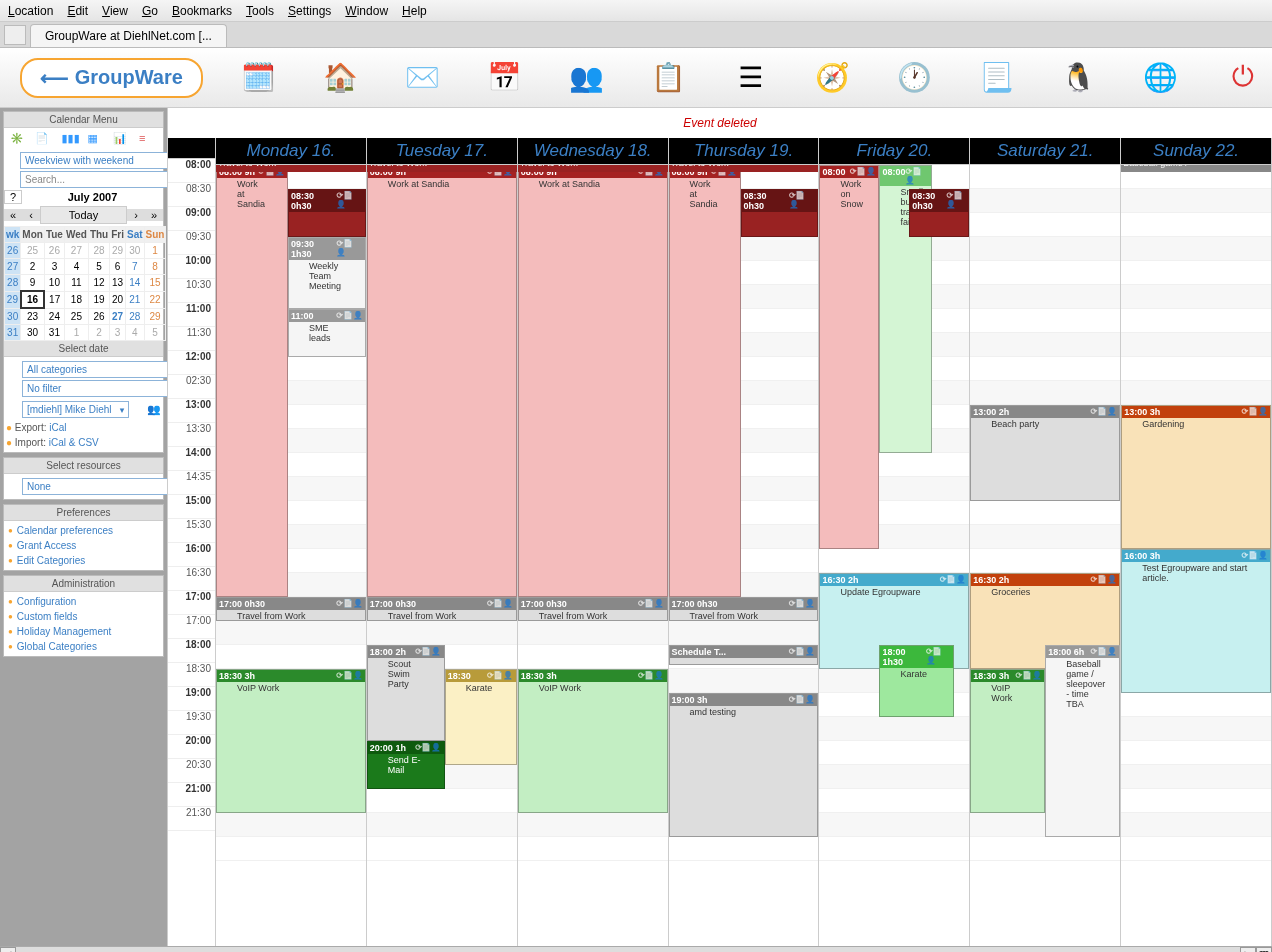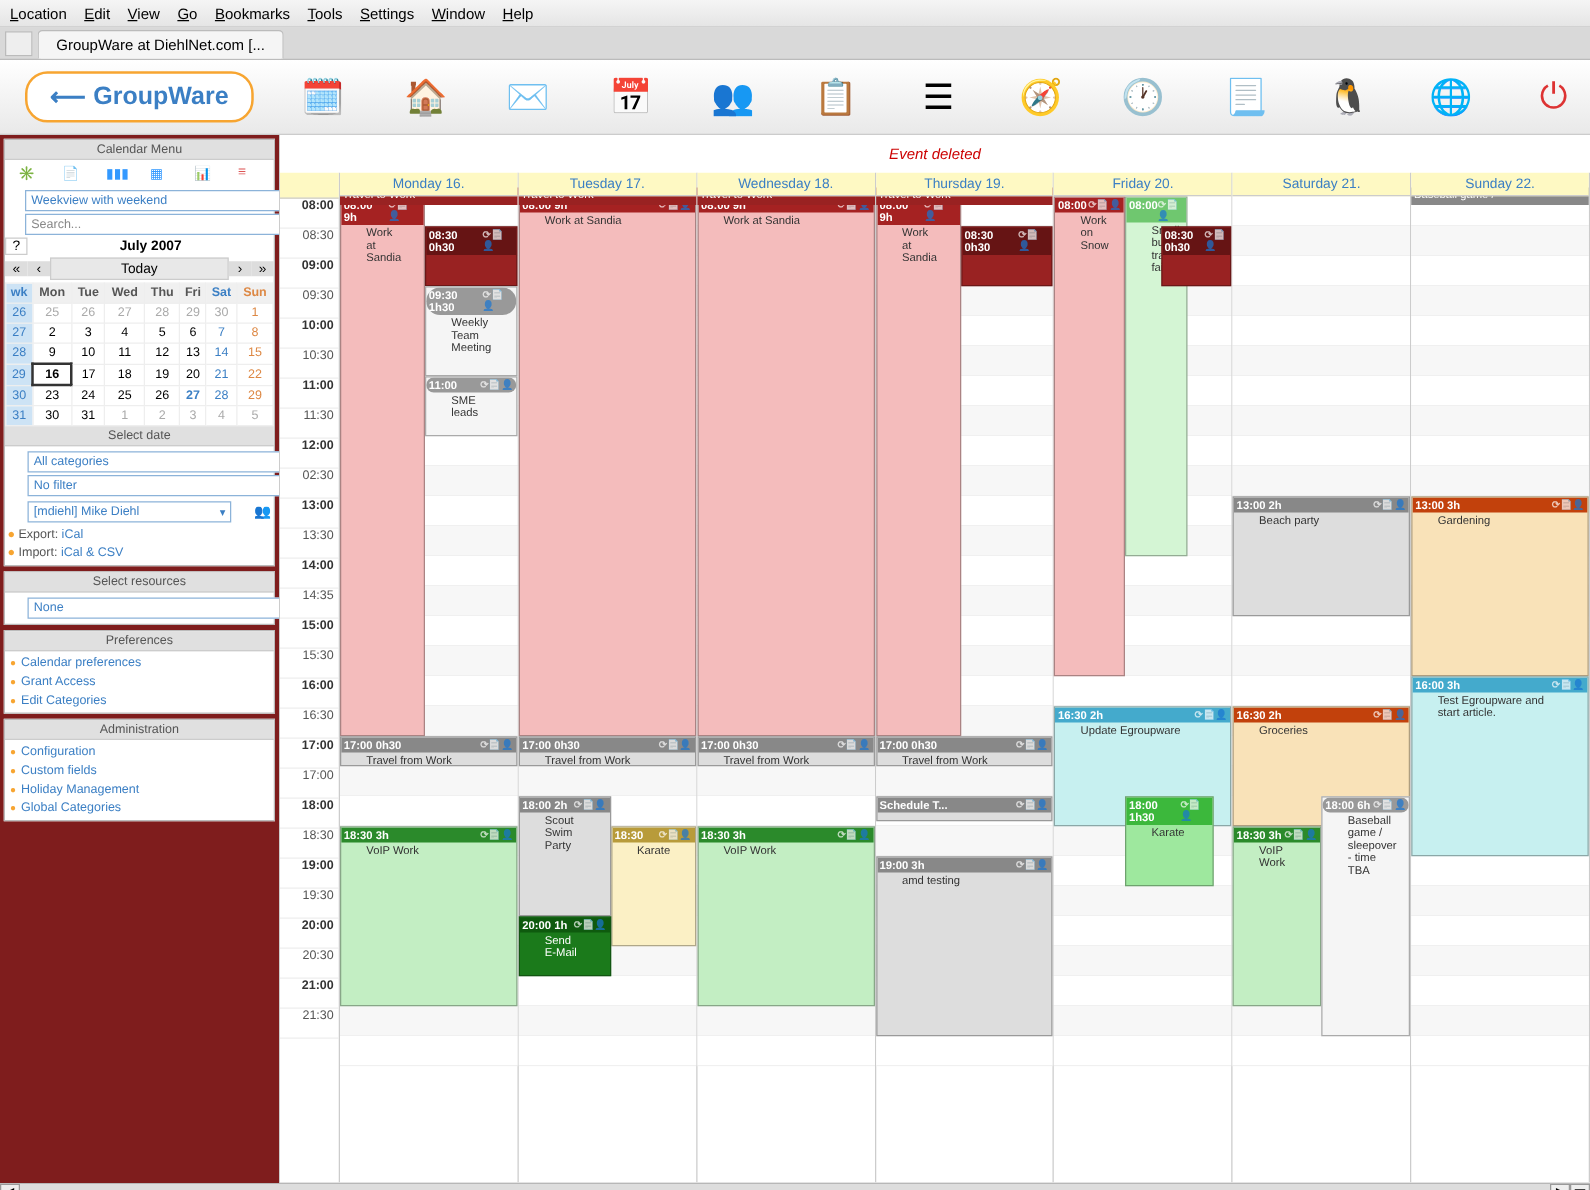--- a/index.html
+++ b/index.html
@@ -8,21 +8,21 @@
 .menubar span { cursor: pointer; }
 .menubar span u { text-decoration: underline; }
 .tab-bar { background: #d9d9d9; height: 26px; display: flex; align-items: flex-end; padding: 0 4px; border-bottom: 1px solid #bbb; }
 .tab-spacer-btn { width: 22px; height: 20px; background: #eee; border: 1px solid #bbb; margin-right: 4px; margin-bottom: 2px; }
 .tab { background: #f5f5f5; border: 1px solid #bbb; border-bottom: none; padding: 4px 14px; border-radius: 4px 4px 0 0; font-size: 12px; }
 .apptoolbar { background: linear-gradient(#fff,#e9e9e9); height: 60px; display: flex; align-items: center; padding: 0 20px; border-bottom: 1px solid #ccc; }
 .logo { background: #fff; border: 2px solid #f7a531; border-radius: 18px; padding: 6px 18px; font-size: 20px; color: #3b7fc4; font-weight: bold; display: flex; align-items: center; gap: 6px; margin-right: 40px; }
 .toolbar-icons { display: flex; gap: 50px; align-items: center; flex: 1; }
 .tool-icon { width: 32px; height: 32px; display: flex; align-items: center; justify-content: center; font-size: 28px; cursor: pointer; }
 .main-layout { display: flex; height: 838px; }
-.sidebar { width: 224px; background: #7f1d1d; border-right: 1px solid #ccc; overflow-y: auto; padding: 3px; }
+.sidebar { width: 168px; background: #a3a3a3; border-right: 1px solid #ccc; overflow-y: auto; padding: 3px; }
 .side-panel { border: 1px solid #bbb; background: #fff; margin-bottom: 4px; }
 .side-panel-header { background: #e0e0e0; text-align: center; font-size: 10px; padding: 2px; color: #555; border-bottom: 1px solid #ccc; }
 .side-icons { display: flex; gap: 4px; padding: 4px; justify-content: space-around; }
 .side-icons span { width: 18px; height: 14px; display: inline-block; cursor: pointer; }
 .side-select { width: 100%; border: 1px solid #8cb3d9; background: #fff; padding: 2px 4px; color: #3b7fc4; font-size: 10px; margin: 2px 16px; display: flex; justify-content: space-between; align-items: center; }
 .side-select::after { content: "▾"; color: #3b7fc4; font-size: 9px; }
 .month-nav { display: flex; align-items: center; font-size: 11px; }
 .month-nav .q { width: 18px; text-align: center; border: 1px solid #ccc; }
 .month-nav .title { flex: 1; text-align: center; font-weight: bold; }
 .month-nav .arr { width: 18px; text-align: center; background: #ddd; cursor: pointer; }
@@ -41,21 +41,21 @@
 .side-link .bullet { color: #f7a531; font-size: 8px; }
 .side-text { font-size: 10px; color: #555; padding: 2px 0; }
 .content { flex: 1; background: #fff; overflow: hidden; display: flex; flex-direction: column; }
 .content-header { background: #e4e4e4; text-align: center; padding: 4px; font-weight: bold; font-size: 13px; color: #444; border-bottom: 1px solid #ccc; }
 .event-deleted { text-align: center; color: #c00; font-style: italic; padding: 8px; font-size: 12px; }
 .week-grid { flex: 1; display: flex; overflow: auto; position: relative; }
 .time-col { width: 48px; border-right: 1px solid #ccc; }
 .time-slot { height: 24px; font-size: 10px; text-align: right; padding-right: 4px; color: #555; border-bottom: 1px solid #eee; }
 .time-slot.hr { font-weight: bold; color: #333; }
 .day-col { flex: 1; border-right: 1px solid #ccc; position: relative; min-width: 130px; }
-.day-header { background: #fef9c3; text-align: center; padding: 3px; font-size: 11px; color: #3b7fc4; border-bottom: 1px solid #ccc; position: sticky; top: 0; z-index: 5; }
+.day-header { background: #000000; text-align: center; padding: 3px; font-size: 17px; color: #3b7fc4; border-bottom: 1px solid #ccc; position: sticky; top: 0; z-index: 5; font-style: italic; }
 .day-body { position: relative; height: 696px; background: repeating-linear-gradient(#fff 0, #fff 23px, #f0f0f0 23px, #f0f0f0 24px, #f7f7f7 24px, #f7f7f7 47px, #f0f0f0 47px, #f0f0f0 48px); }
 .event { position: absolute; font-size: 9px; border: 1px solid rgba(0,0,0,0.3); overflow: hidden; }
 .event-header { background: rgba(0,0,0,0.15); color: #fff; font-weight: bold; padding: 1px 2px; font-size: 9px; display: flex; justify-content: space-between; }
 .event-body { padding: 1px 20px; color: #333; font-size: 9px; }
 .ev-red { background: #f4bcbc; }
 .ev-red .event-header { background: #a52222; }
 .ev-darkred { background: #922; }
 .ev-darkred .event-header { background: #661414; color: #fff; }
 .ev-gray { background: #ddd; }
 .ev-gray .event-header { background: #888; }
@@ -65,21 +65,21 @@
 .ev-lightgreen .event-header { background: #6fc76f; }
 .ev-brightgreen { background: #9ee89e; }
 .ev-brightgreen .event-header { background: #3cb83c; }
 .ev-cyan { background: #c7f0f0; }
 .ev-cyan .event-header { background: #4ac; }
 .ev-yellow { background: #fbf0c5; }
 .ev-yellow .event-header { background: #b89b3a; }
 .ev-orange { background: #f9e2b8; }
 .ev-orange .event-header { background: #c2410c; }
 .ev-white { background: #f5f5f5; border: 1px solid #aaa; }
-.ev-white .event-header { background: #999; border-radius: 11px; }
+.ev-white .event-header { background: #999; }
 .ev-darkgreen { background: #1b7a1b; }
 .ev-darkgreen .event-header { background: #0e5a0e; color: #fff; }
 .ev-darkgreen .event-body { color: #fff; }
 .statusbar { height: 16px; background: #ddd; border-top: 1px solid #aaa; display: flex; }
 .statusbar .scroll-btn { width: 16px; text-align: center; border: 1px solid #999; background: #eee; }
 .statusbar .track { flex: 1; }
 .travel-bar { position: absolute; height: 14px; background: #922; color: #fff; font-size: 9px; padding: 0 2px; overflow: hidden; white-space: nowrap; z-index: 3; top: -7px; }
 .icons-right { font-size: 8px; opacity: 0.7; }
 </style>
 </head>

